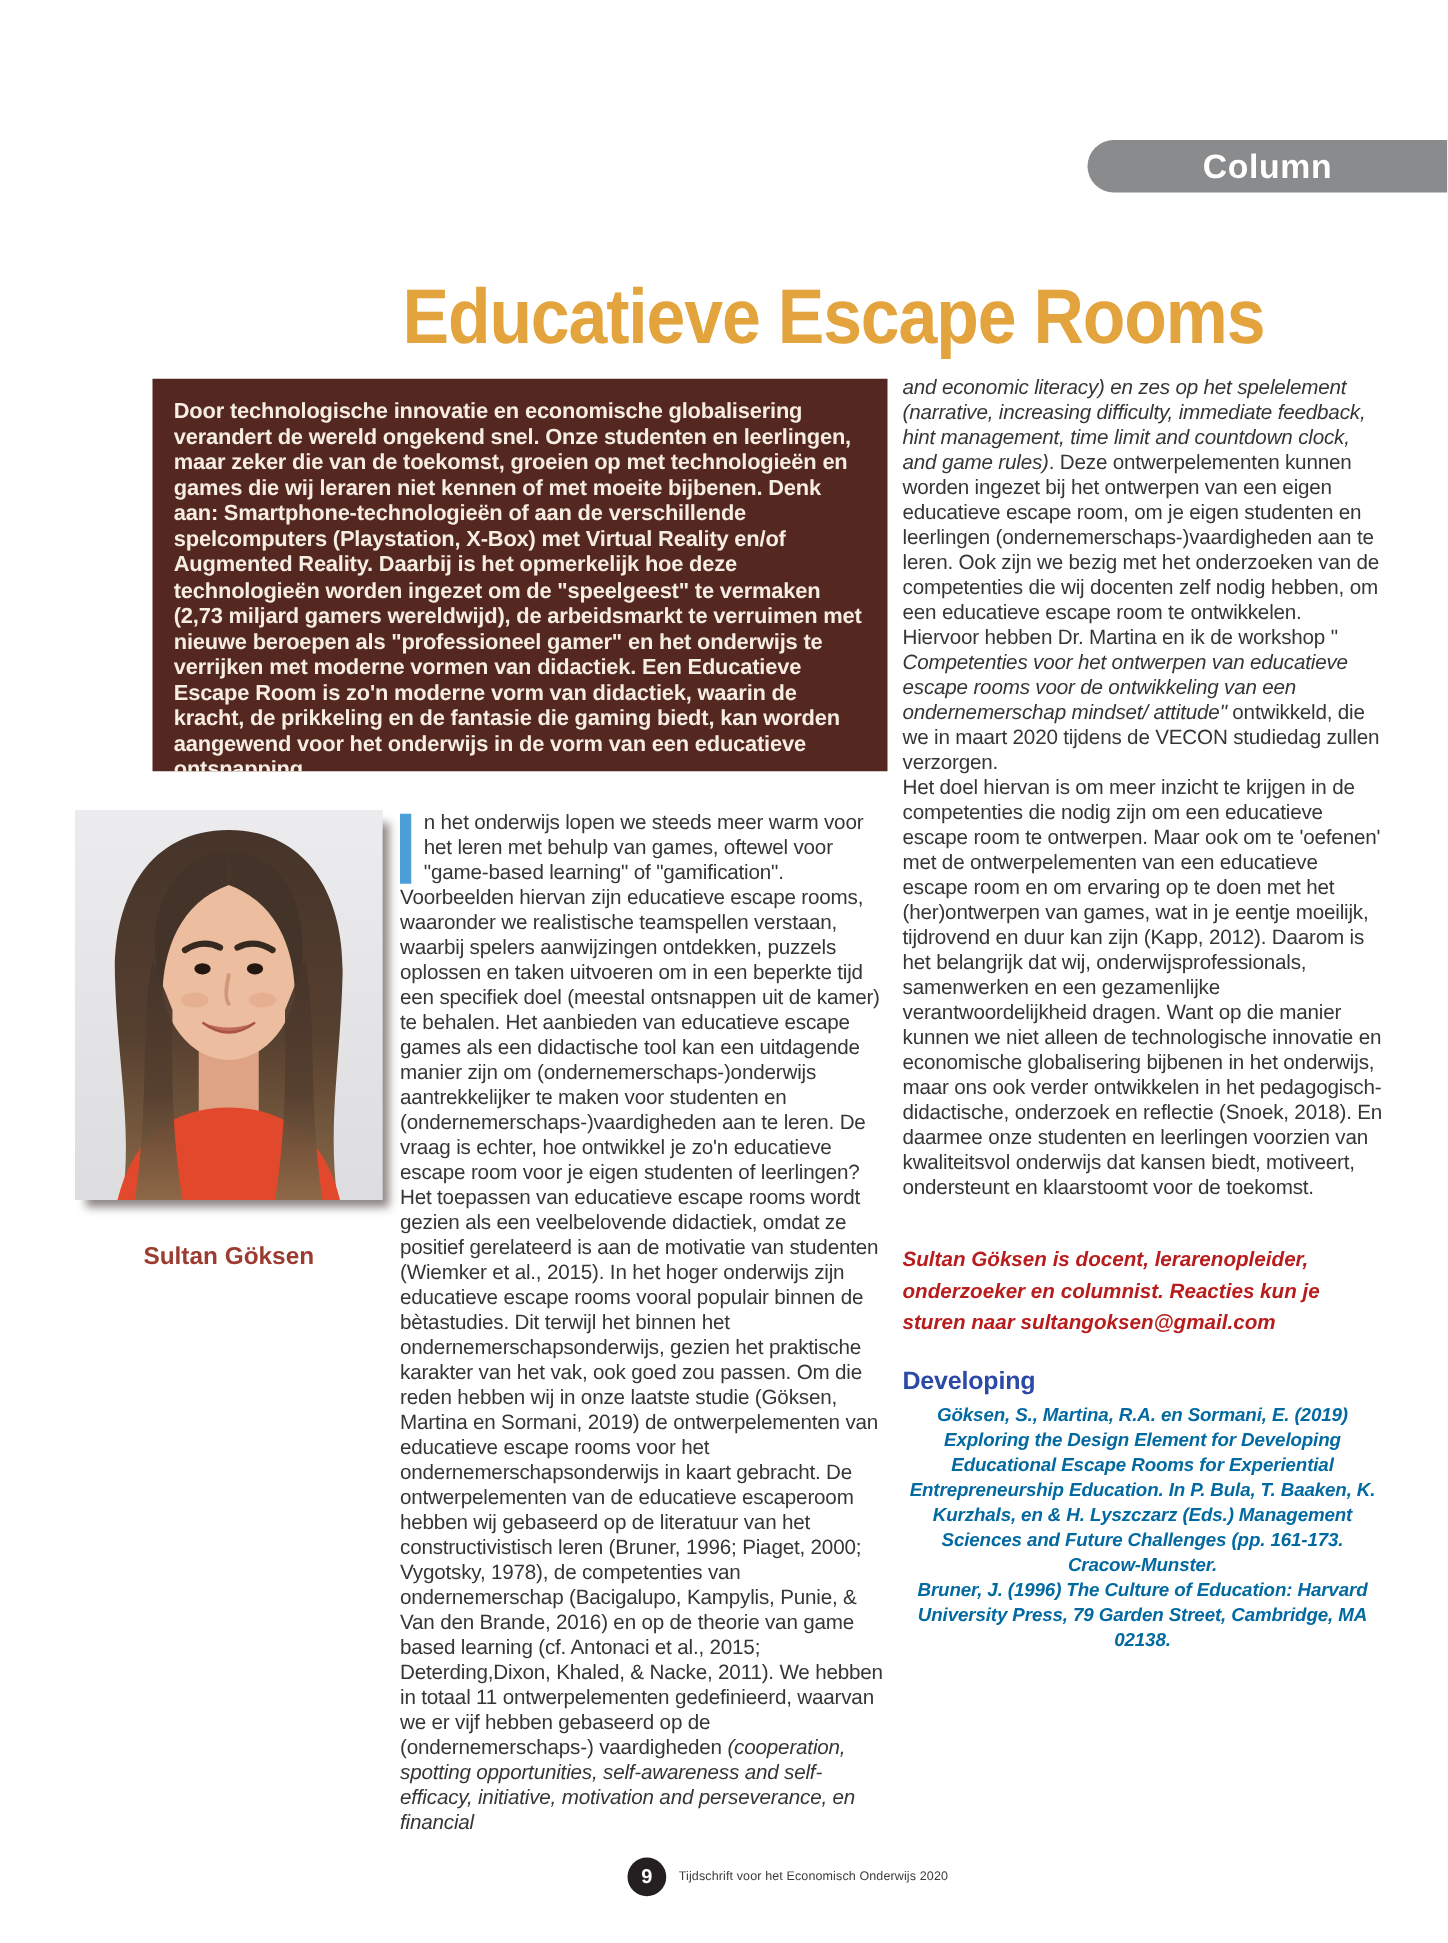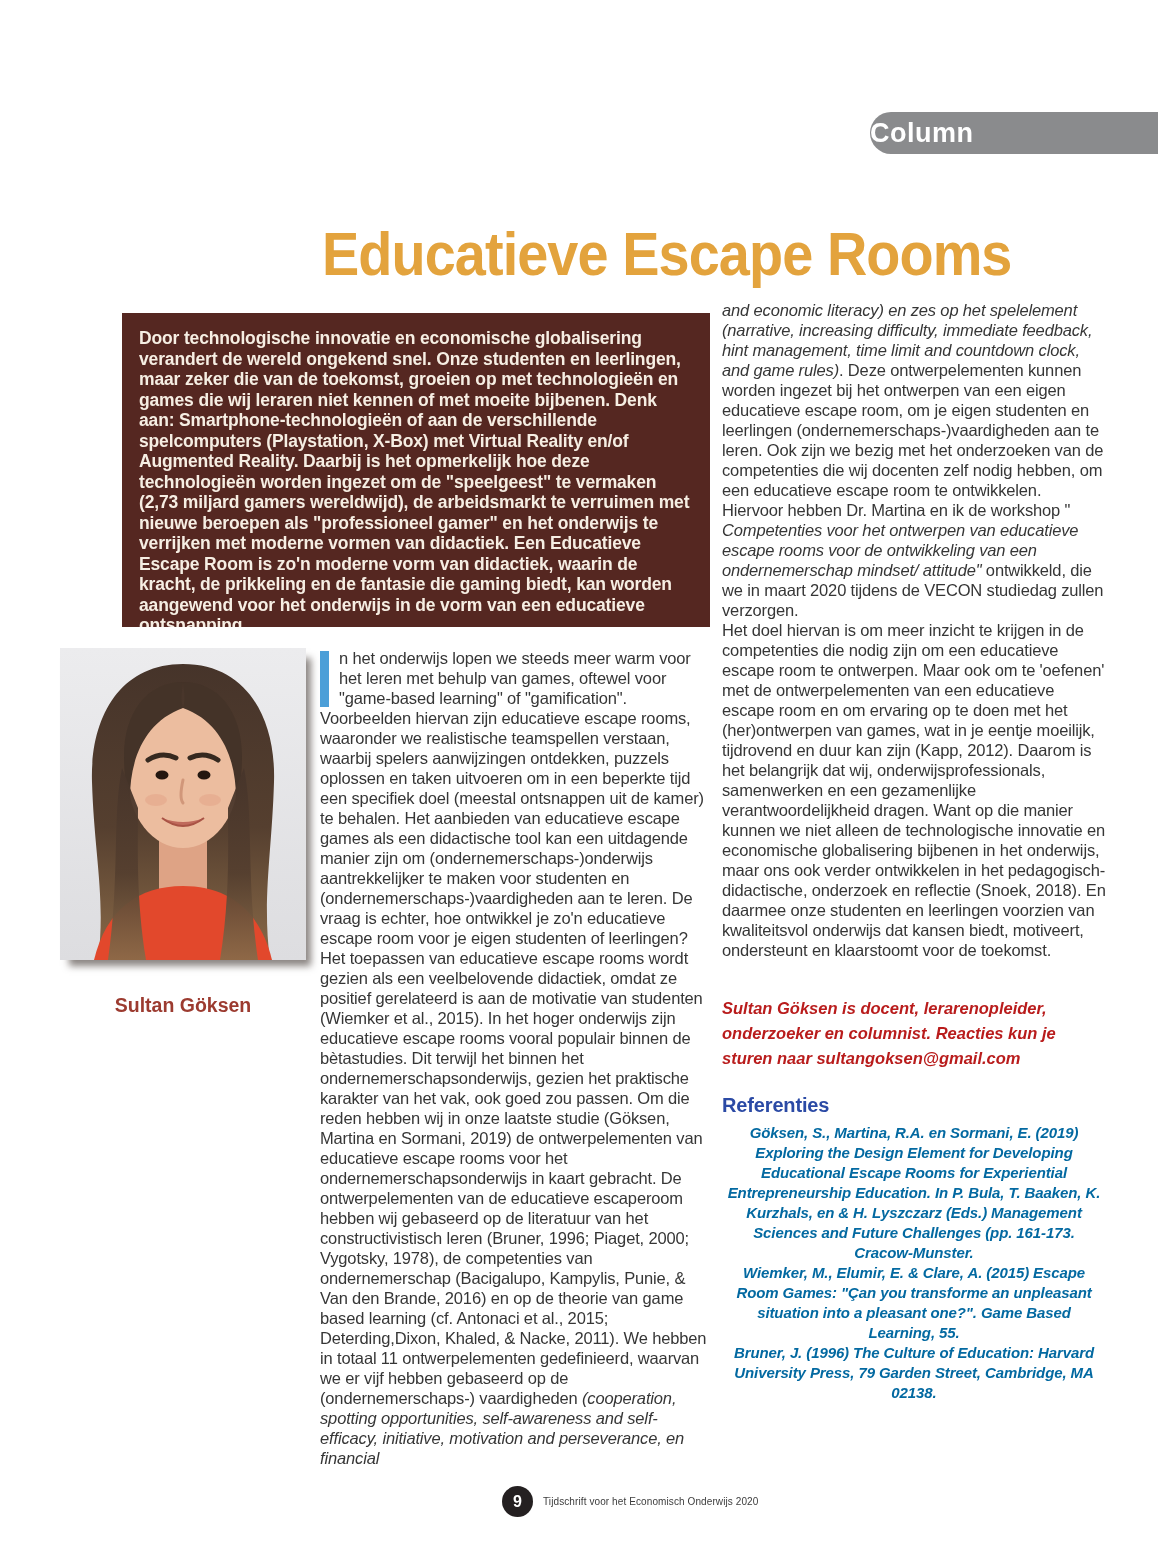--- a/index.html
+++ b/index.html
@@ -9,35 +9,35 @@
     background:#ffffff;
     overflow:hidden;
     font-family:"Liberation Sans", sans-serif;
     color:#363636;
   }
   
   .banner{
     position:absolute;left:870px;top:112px;right:0;height:42px;
     background:#8a8b8d;
     border-radius:21px 0 0 21px;
-    display:flex;align-items:center;
+    display:flex;align-items:center;justify-content:center;
   }
   .banner span{
     color:#ffffff;font-weight:bold;font-size:27px;letter-spacing:.5px;
   }
   
   .title{
     position:absolute;left:322px;top:218px;margin:0;
     font-size:62px;font-weight:bold;color:#e3a33d;
     letter-spacing:-1px;white-space:nowrap;
     transform:scaleX(.9);transform-origin:left center;
   }
   
   .intro-box{
-    position:absolute;left:122px;top:313px;width:588px;height:314px;
+    position:absolute;left:122px;top:303px;width:588px;height:314px;
     background:#552721;box-sizing:border-box;
     padding:15px 17px;overflow:hidden;
   }
   .intro-box p{
     margin:0;color:#f6eee3;font-weight:bold;
     font-size:17.5px;line-height:20.5px;letter-spacing:-0.15px;
   }
   
   .portrait{
     position:absolute;left:60px;top:648px;width:246px;height:312px;margin:0;
@@ -149,24 +149,23 @@
 
   <div class="col col-middle">
     <p>
       <span class="dropcap-bar">I</span><span><span class="seg-normal">n het onderwijs lopen we steeds meer warm voor het leren met behulp van games, oftewel voor "game-based learning" of "gamification". Voorbeelden hiervan zijn educatieve escape rooms, waaronder we realistische teamspellen verstaan, waarbij spelers aanwijzingen ontdekken, puzzels oplossen en taken uitvoeren om in een beperkte tijd een specifiek doel (meestal ontsnappen uit de kamer) te behalen. Het aanbieden van educatieve escape games als een didactische tool kan een uitdagende manier zijn om (ondernemerschaps-)onderwijs aantrekkelijker te maken voor studenten en (ondernemerschaps-)vaardigheden aan te leren. De vraag is echter, hoe ontwikkel je zo'n educatieve escape room voor je eigen studenten of leerlingen? Het toepassen van educatieve escape rooms wordt gezien als een veelbelovende didactiek, omdat ze positief gerelateerd is aan de motivatie van studenten (Wiemker et al., 2015). In het hoger onderwijs zijn educatieve escape rooms vooral populair binnen de bètastudies. Dit terwijl het binnen het ondernemerschapsonderwijs, gezien het praktische karakter van het vak, ook goed zou passen. Om die reden hebben wij in onze laatste studie (Göksen, Martina en Sormani, 2019) de ontwerpelementen van educatieve escape rooms voor het ondernemerschapsonderwijs in kaart gebracht. De ontwerpelementen van de educatieve escaperoom hebben wij gebaseerd op de literatuur van het constructivistisch leren (Bruner, 1996; Piaget, 2000; Vygotsky, 1978), de competenties van ondernemerschap (Bacigalupo, Kampylis, Punie, &amp; Van den Brande, 2016) en op de theorie van game based learning (cf. Antonaci et al., 2015; Deterding,Dixon, Khaled, &amp; Nacke, 2011). We hebben in totaal 11 ontwerpelementen gedefinieerd, waarvan we er vijf hebben gebaseerd op de (ondernemerschaps-) vaardigheden </span><span class="seg-italic">(cooperation, spotting opportunities, self-awareness and self-efficacy, initiative, motivation and perseverance, en financial</span></span>
     </p>
   </div>
 
   <div class="col col-right">
     <p><span class="seg-italic">and economic literacy) en zes op het spelelement (narrative, increasing difficulty, immediate feedback, hint management, time limit and countdown clock, and game rules)</span><span class="seg-normal">. Deze ontwerpelementen kunnen worden ingezet bij het ontwerpen van een eigen educatieve escape room, om je eigen studenten en leerlingen (ondernemerschaps-)vaardigheden aan te leren. Ook zijn we bezig met het onderzoeken van de competenties die wij docenten zelf nodig hebben, om een educatieve escape room te ontwikkelen. Hiervoor hebben Dr. Martina en ik de workshop " </span><span class="seg-italic">Competenties voor het ontwerpen van educatieve escape rooms voor de ontwikkeling van een ondernemerschap mindset/ attitude"</span><span class="seg-normal"> ontwikkeld, die we in maart 2020 tijdens de VECON studiedag zullen verzorgen.</span><br><span class="seg-normal">Het doel hiervan is om meer inzicht te krijgen in de competenties die nodig zijn om een educatieve escape room te ontwerpen. Maar ook om te 'oefenen' met de ontwerpelementen van een educatieve escape room en om ervaring op te doen met het (her)ontwerpen van games, wat in je eentje moeilijk, tijdrovend en duur kan zijn (Kapp, 2012). Daarom is het belangrijk dat wij, onderwijsprofessionals, samenwerken en een gezamenlijke verantwoordelijkheid dragen. Want op die manier kunnen we niet alleen de technologische innovatie en economische globalisering bijbenen in het onderwijs, maar ons ook verder ontwikkelen in het pedagogisch-didactische, onderzoek en reflectie (Snoek, 2018). En daarmee onze studenten en leerlingen voorzien van kwaliteitsvol onderwijs dat kansen biedt, motiveert, ondersteunt en klaarstoomt voor de toekomst.</span></p>
     <p class="bio">Sultan Göksen is docent, lerarenopleider, onderzoeker en columnist. Reacties kun je sturen naar sultangoksen@gmail.com</p>
-    <h2 class="ref-head">Referenties</h2>
+    <h2 class="ref-head">Developing</h2>
     <div class="refs">
         <div class="ref-item">Göksen, S., Martina, R.A. en Sormani, E. (2019) Exploring the Design Element for Developing Educational Escape Rooms for Experiential Entrepreneurship Education. In P. Bula, T. Baaken, K. Kurzhals, en &amp; H. Lyszczarz (Eds.) Management Sciences and Future Challenges (pp. 161-173. Cracow-Munster.</div>
-        <div class="ref-item">Wiemker, M., Elumir, E. &amp; Clare, A. (2015) Escape Room Games: "Çan you transforme an unpleasant situation into a pleasant one?". Game Based Learning, 55.</div>
         <div class="ref-item">Bruner, J. (1996) The Culture of Education: Harvard University Press, 79 Garden Street, Cambridge, MA 02138.</div>
       </div>
   </div>
 
   <div class="footer">
     <span class="page-circle">9</span>
     <span class="journal">Tijdschrift voor het Economisch Onderwijs 2020</span>
   </div>
 
 </div>

